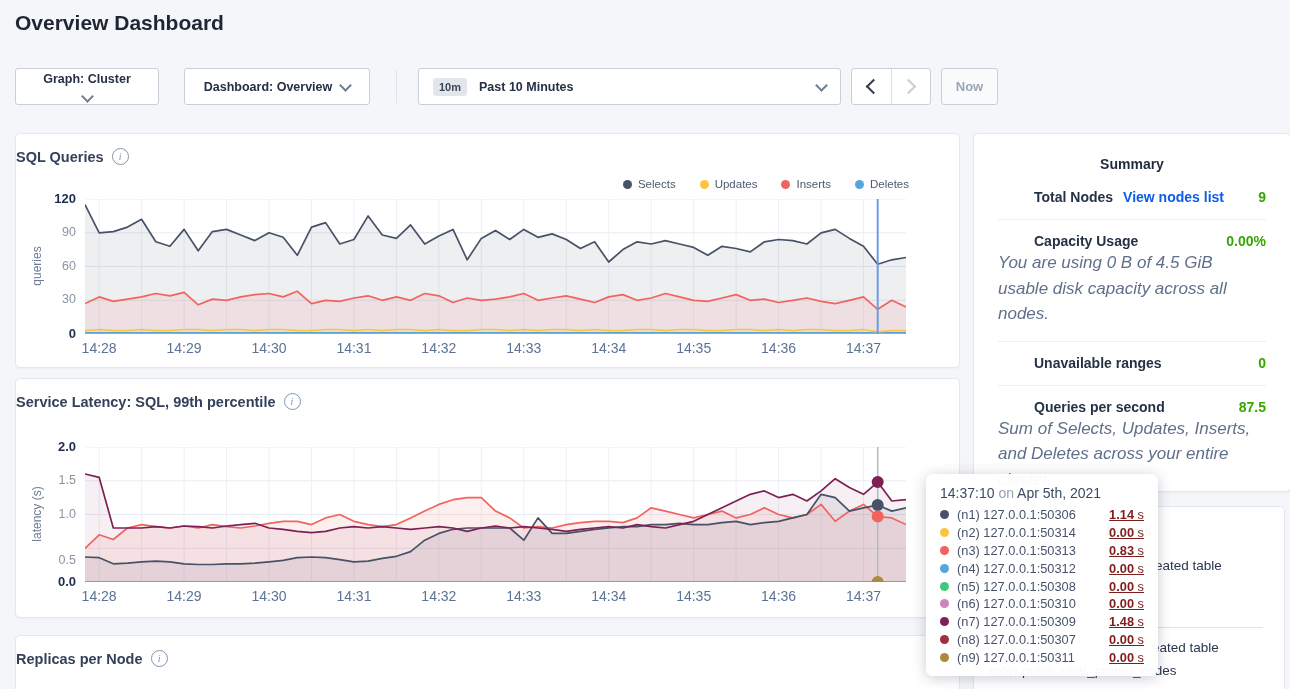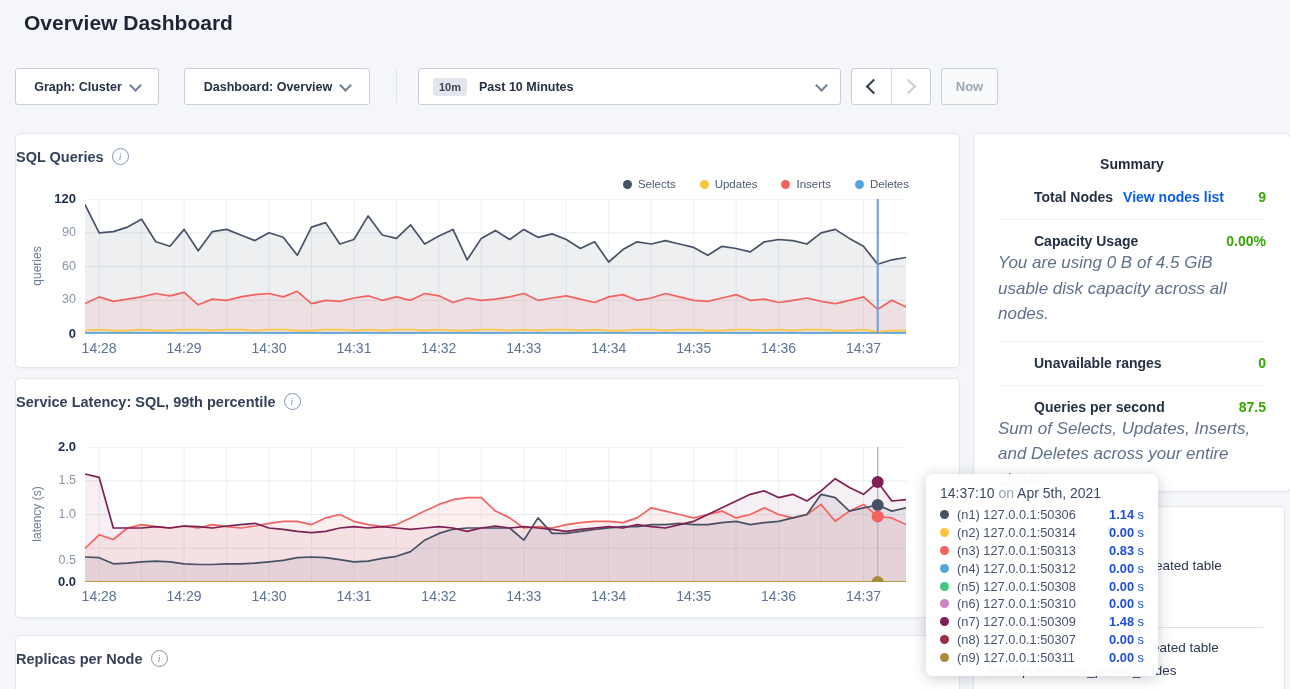--- a/index.html
+++ b/index.html
@@ -1,24 +1,24 @@
 <!DOCTYPE html>
 <html><head>
 <meta charset="utf-8">
 <style>
   html,body{margin:0;padding:0;background:#f4f6f9;}
   .stage{position:relative;width:1290px;height:689px;overflow:hidden;background:#f4f6f9;
          font-family:"Liberation Sans",sans-serif;color:#242b3a;}
-  .page-title{position:absolute;left:24px;top:11px;margin:0;font-size:21px;font-weight:600;color:#1e2634;}
+  .page-title{position:absolute;left:15px;top:11px;margin:0;font-size:21px;font-weight:600;color:#1e2634;}
 
   
   .ctl{position:absolute;top:68px;height:37px;box-sizing:border-box;background:#fff;
        border:1px solid #c9cfd9;border-radius:3px;display:flex;align-items:center;
        justify-content:center;gap:9px;font-size:12.5px;font-weight:700;color:#253044;cursor:pointer;}
-  .btn-graph{left:15px;width:144px;}
+  .btn-graph{left:15px;width:144px;flex-direction:column;}
   .btn-dash{left:184px;width:186px;}
   .vdiv{position:absolute;left:396px;top:70px;width:1px;height:33px;background:#dfe3e9;}
   .range{left:418px;width:423px;justify-content:flex-start;padding:0 14px;gap:12px;}
   .badge{background:#e2e6ec;border-radius:3px;padding:3px 6px;font-size:11px;font-weight:700;color:#3c4658;}
   .range .spacer{flex:1;}
   .chev{display:inline-block;width:7px;height:7px;border-left:2px solid #6f7d92;border-bottom:2px solid #6f7d92;transform:rotate(-45deg);margin-top:-3px;}
   .nav-group{position:absolute;left:851px;top:68px;width:80px;height:37px;box-sizing:border-box;
        background:#fff;border:1px solid #c9cfd9;border-radius:3px;display:flex;}
   .nav-btn{flex:1;display:flex;align-items:center;justify-content:center;cursor:pointer;}
   .nav-btn + .nav-btn{border-left:1px solid #d9dee5;}
@@ -71,21 +71,21 @@
 
   
   .tooltip{position:absolute;left:926px;top:474px;width:232px;height:202px;box-sizing:border-box;
        background:rgba(255,255,255,.96);border-radius:7px;box-shadow:0 2px 14px rgba(60,70,90,.28);
        padding:11px 14px 9px;z-index:50;}
   .tt-head{font-size:14px;color:#3b4a63;margin-bottom:5px;}
   .tt-head .on{color:#97a1b3;}
   .tt-row{display:flex;align-items:center;height:17.8px;font-size:12.8px;color:#47536b;}
   .tt-dot{width:9px;height:9px;border-radius:50%;display:inline-block;margin-right:8px;flex:none;}
   .tt-label{flex:1;white-space:nowrap;}
-  .tt-val{white-space:nowrap;color:#1d4ed8;}
+  .tt-val{white-space:nowrap;color:#7f1d1d;text-decoration:underline;}
   .tt-val b{font-weight:700;}
 </style>
 </head>
 <body>
 
 <div class="stage">
 
   <h1 class="page-title">Overview Dashboard</h1>
 
   <div class="ctl btn-graph">

